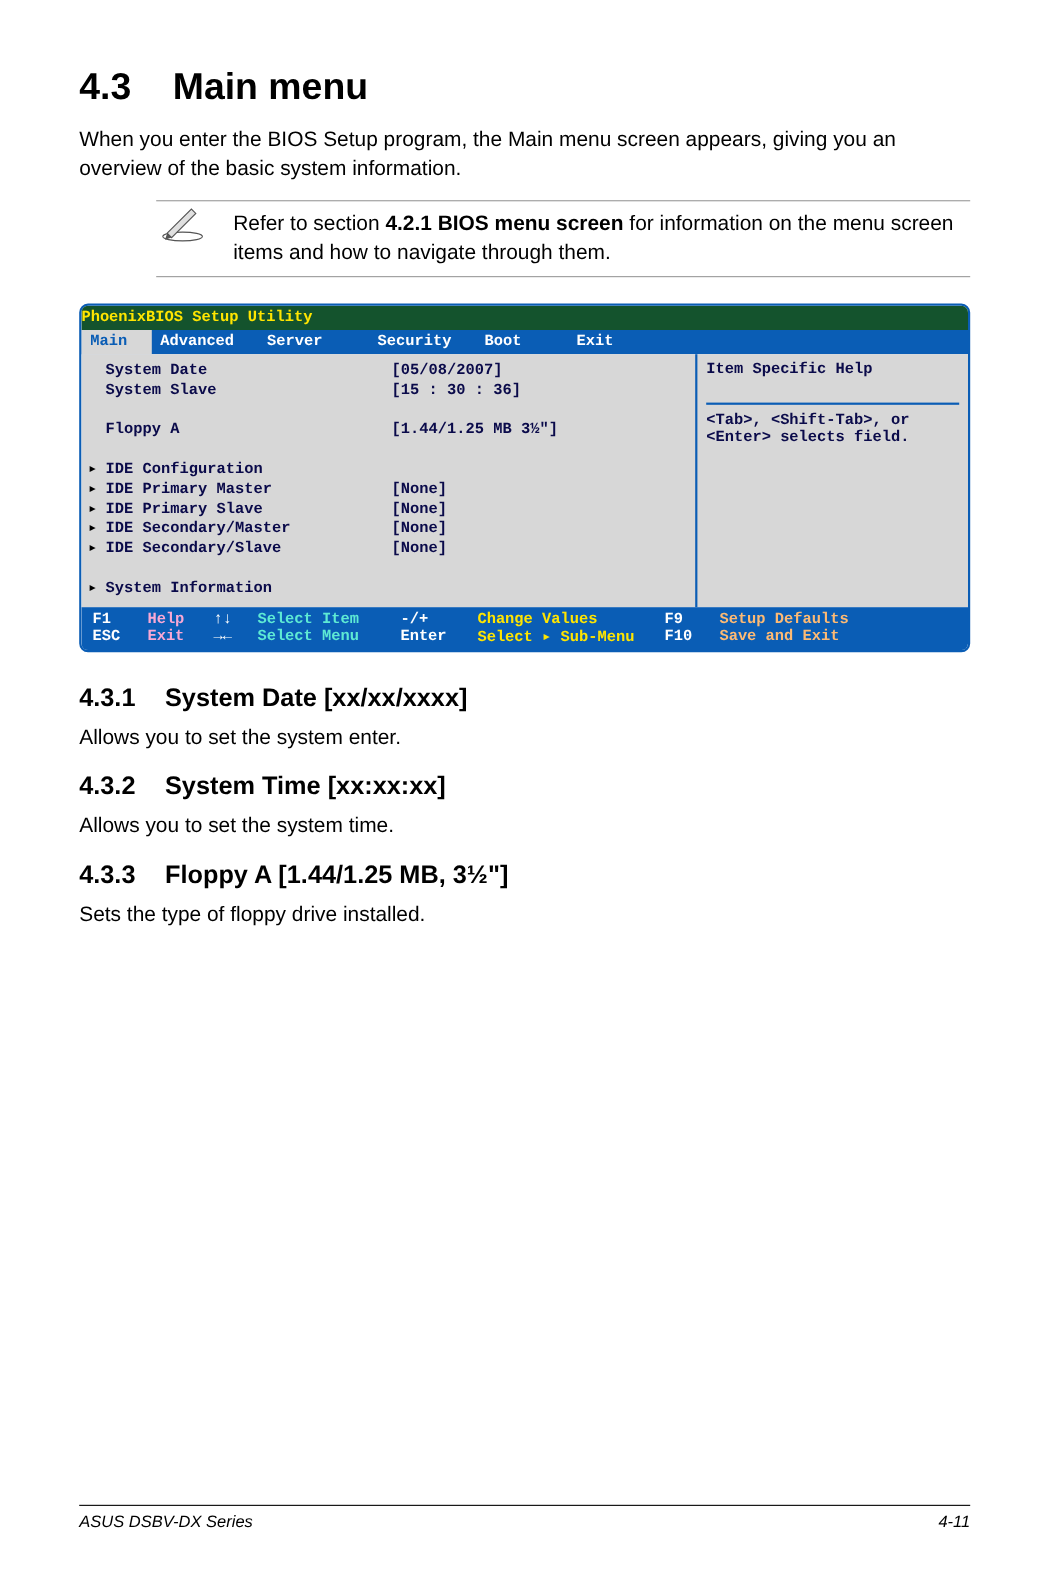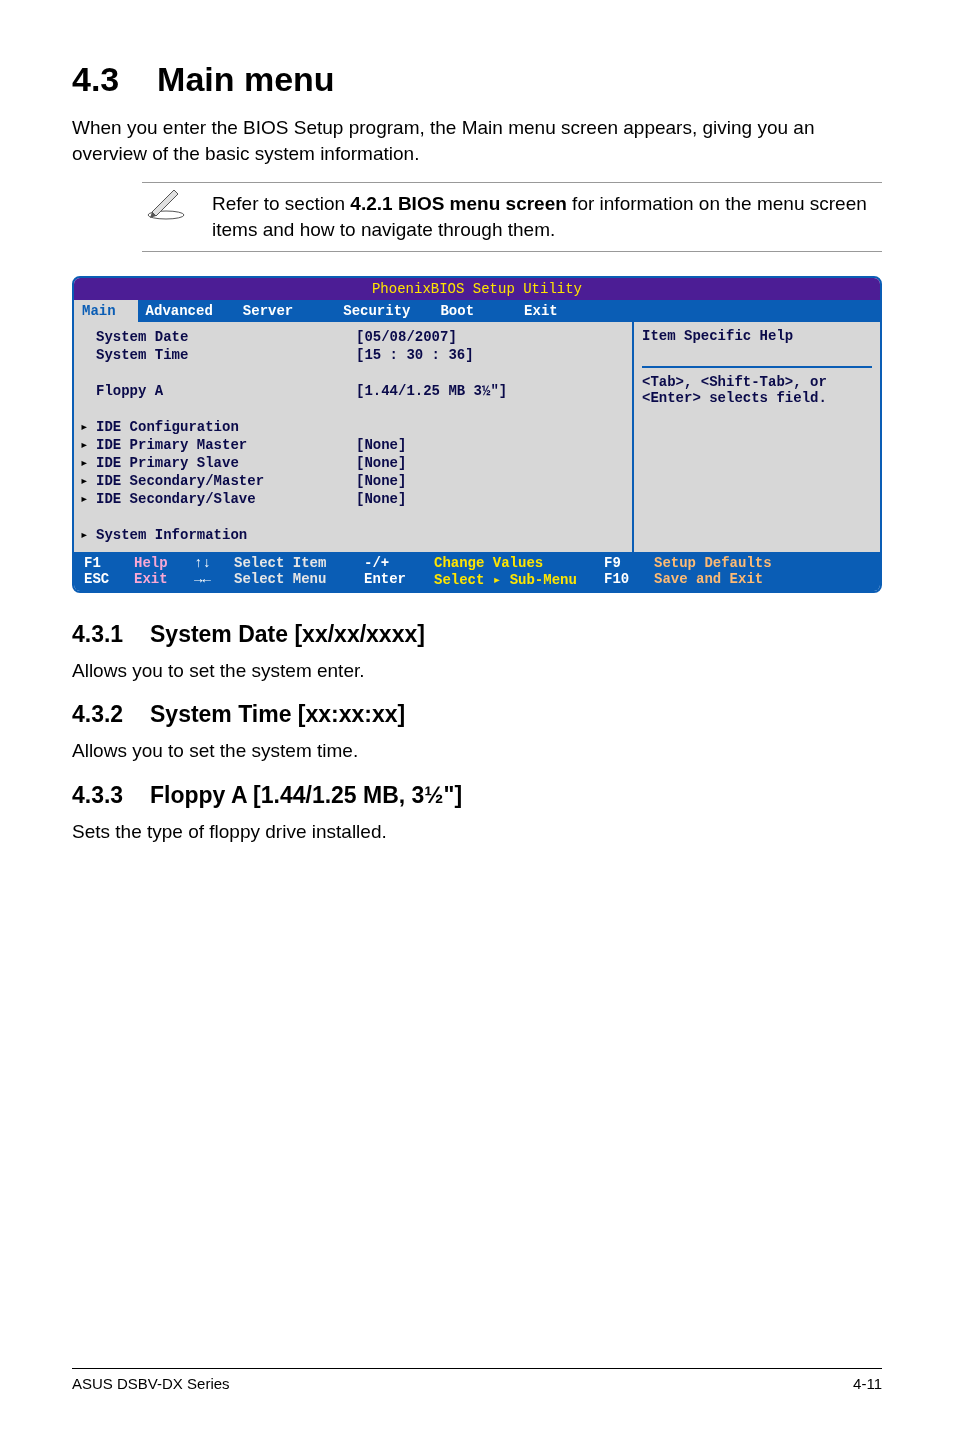--- a/index.html
+++ b/index.html
@@ -47,25 +47,24 @@
   }
   
   .bios {
     font-family: "Courier New", monospace;
     border: 2px solid #0a5db5;
     border-radius: 8px;
     overflow: hidden;
     margin: 0 0 28px 0;
   }
   .bios-title {
-    background: #4c1d95;
+    background: #14532d;
     color: #ffe500;
-    text-align: center;
-    font-size: 14px;
-    font-weight: normal;
+    font-size: 14px;
+    font-weight: bold;
     padding: 3px 0;
   }
   .bios-menubar {
     display: flex;
     background: #0a5db5;
   }
   .bios-tab {
     color: #ffffff;
     font-size: 14px;
     font-weight: bold;
@@ -122,21 +121,21 @@
     background: #0a5db5;
     color: #ffffff;
     font-size: 14px;
     font-weight: bold;
     padding: 3px 10px;
   }
   .bios-footer-row { display: flex; }
   .bf-key    { width: 50px; color: #fff; }
   .bf-action { width: 60px; color: #f9a8d4; }
   .bf-arrow  { width: 40px; color: #fff; }
-  .bf-label  { width: 130px; color: #e5e5e5; }
+  .bf-label  { width: 130px; color: #5eead4; }
   .bf-key2   { width: 70px; color: #fff; }
   .bf-label2 { width: 170px; color: #ffe500; }
   .bf-key3   { width: 50px; color: #fff; }
   .bf-label3 { color: #fdba74; }
   .sub-heading {
     font-size: 23px;
     font-weight: bold;
     margin: 18px 0 10px 0;
   }
   .sub-heading .num {
@@ -146,20 +145,21 @@
   .footer {
     position: absolute;
     bottom: 46px;
     left: 72px;
     right: 72px;
     border-top: 1px solid #000;
     padding-top: 6px;
     font-size: 15px;
     display: flex;
     justify-content: space-between;
+    font-style: italic;
   }
   .pen-svg { width: 44px; height: 36px; }
 </style>
 </head>
 <body>
 
 <div class="page">
 
   <h1 class="main-heading">
     <span>4.3</span>&nbsp;&nbsp;&nbsp;&nbsp;<span>Main menu</span>
@@ -207,21 +207,21 @@
             <div>▸</div>
           <div>&nbsp;</div>
             <div>▸</div>
         </div>
         <div class="bios-content">
           <div class="bios-row">
               <div class="bios-label">System Date</div>
               <div class="bios-value">[05/08/2007]</div>
             </div>
           <div class="bios-row">
-              <div class="bios-label">System Time</div>
+              <div class="bios-label">System Slave</div>
               <div class="bios-value">[15 : 30 : 36]</div>
             </div>
           <div class="bios-spacer"></div>
           <div class="bios-row">
               <div class="bios-label">Floppy A</div>
               <div class="bios-value">[1.44/1.25 MB 3½"]</div>
             </div>
           <div class="bios-spacer"></div>
           <div class="bios-row">
               <div class="bios-label">IDE Configuration</div>

